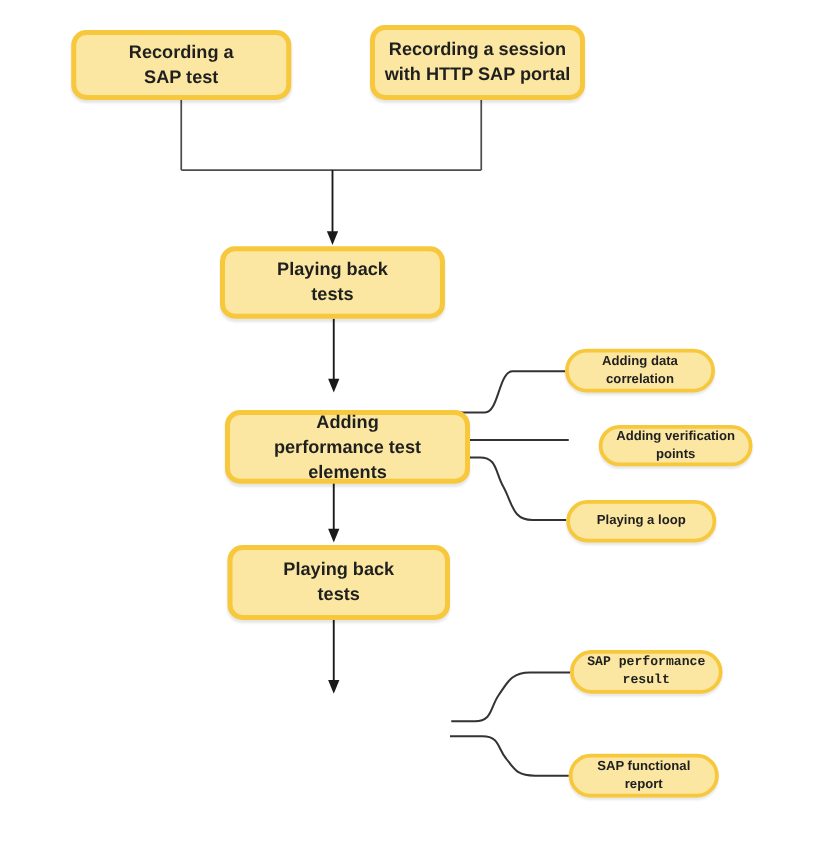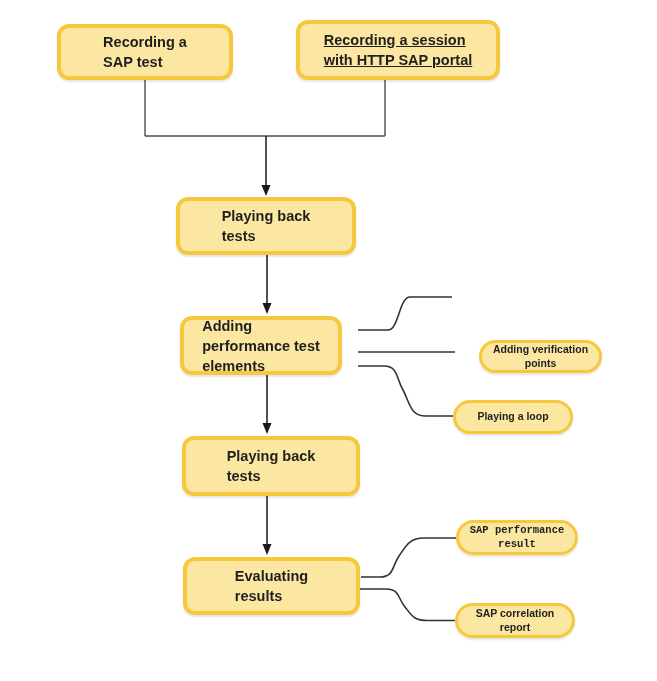--- a/index.html
+++ b/index.html
@@ -24,20 +24,21 @@
   }
   .flow-node {
     position: absolute;
     box-sizing: border-box;
     background: var(--node-fill, #FBE7A1);
     border: 4px solid var(--node-border, #F7C73C);
     border-radius: 12px;
     display: flex;
     align-items: center;
     justify-content: center;
+    text-align: center;
     font-weight: bold;
     font-size: 14.5px;
     line-height: 1.38;
     color: var(--text, #1f1f1f);
     white-space: pre-line;
     box-shadow: 0 2px 2px rgba(0,0,0,0.10);
   }
   .callout {
     position: absolute;
     box-sizing: border-box;
@@ -87,41 +88,41 @@
     <path class="curve" d="M358,352 L455,352"></path>
     <path class="curve" d="M358,366 L384,366 C398,366 396,378 403,390 C410,403 410,416 426,416 L453,416"></path>
 
     <path class="curve" d="M361,577 L380,577 C394,577 392,566 399,556 C406,546 409,538 424,538 L456,538"></path>
     <path class="curve" d="M360,589 L386,589 C400,589 398,599 405,607 C412,616 414,620.5 428,620.5 L455,620.5"></path>
   </svg>
 
   <div class="flow-node" style="left:57px; top:24px; width:176px; height:56px;">Recording a
 SAP test</div>
 
-  <div class="flow-node" style="left:296px; top:20px; width:204px; height:60px;text-decoration:underline;">Recording a session
+  <div class="flow-node" style="left:296px; top:20px; width:172px; height:60px;">Recording a session
 with HTTP SAP portal</div>
 
   <div class="flow-node" style="left:176px; top:197px; width:180px; height:58px;">Playing back
 tests</div>
 
-  <div class="flow-node" style="left:180px; top:316px; width:162px; height:59px;">Adding
+  <div class="flow-node" style="left:180px; top:328px; width:196px; height:59px;">Adding
 performance test
 elements</div>
 
   <div class="flow-node" style="left:182px; top:436px; width:178px; height:60px;">Playing back
 tests</div>
 
-  <div class="flow-node" style="left:183px; top:557px; width:177px; height:58px;">Evaluating
-results</div>
 
+  <div class="callout" style="left:452px; top:279px; width:120px; height:35px;">Adding data
+correlation</div>
 
   <div class="callout" style="left:479px; top:340px; width:123px; height:33px;">Adding verification
 points</div>
 
   <div class="callout" style="left:453px; top:400px; width:120px; height:34px;">Playing a loop</div>
 
   <div class="callout" style="left:456px; top:520px; width:122px; height:35px;font-family:Liberation Mono, monospace;">SAP performance
 result</div>
 
-  <div class="callout" style="left:455px; top:603px; width:120px; height:35px;">SAP correlation
+  <div class="callout" style="left:455px; top:603px; width:120px; height:35px;">SAP functional
 report</div>
 
 </div>
 
 </body></html>

